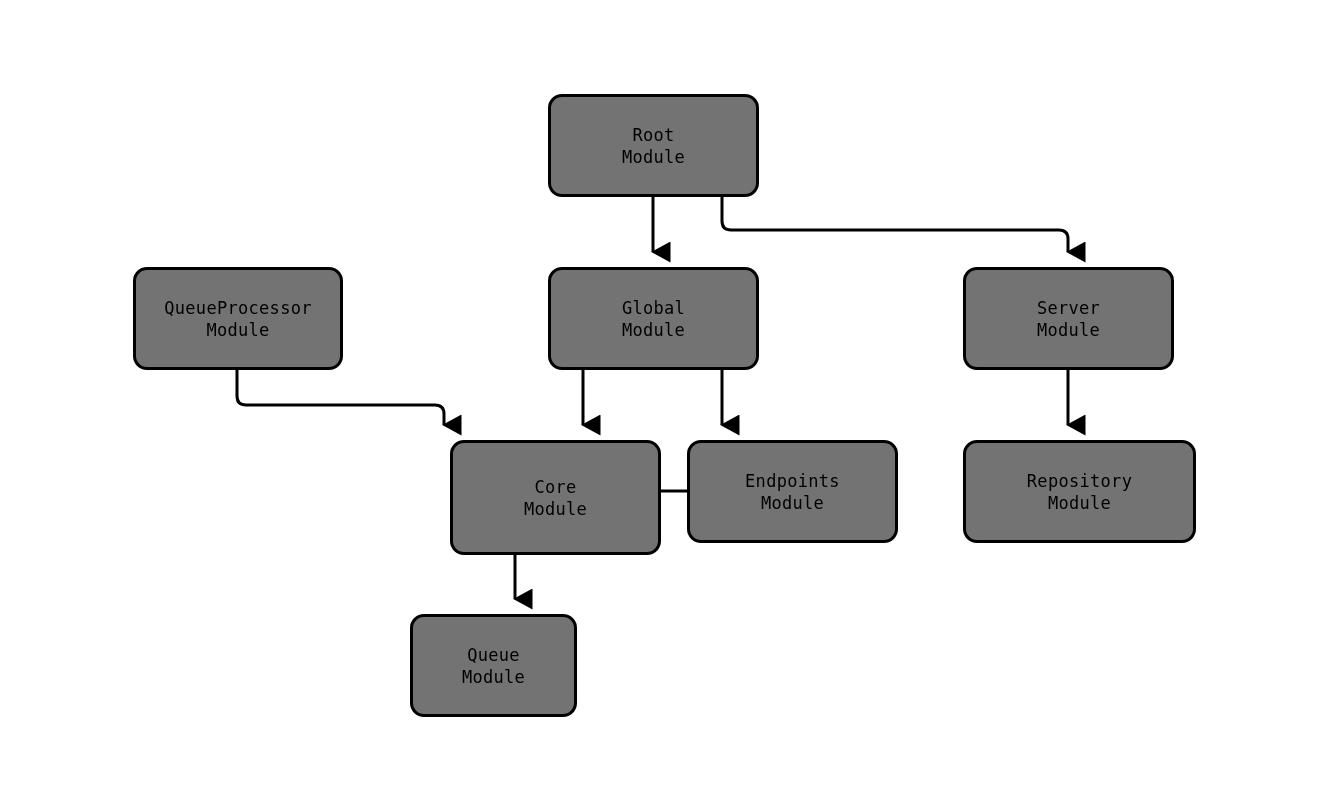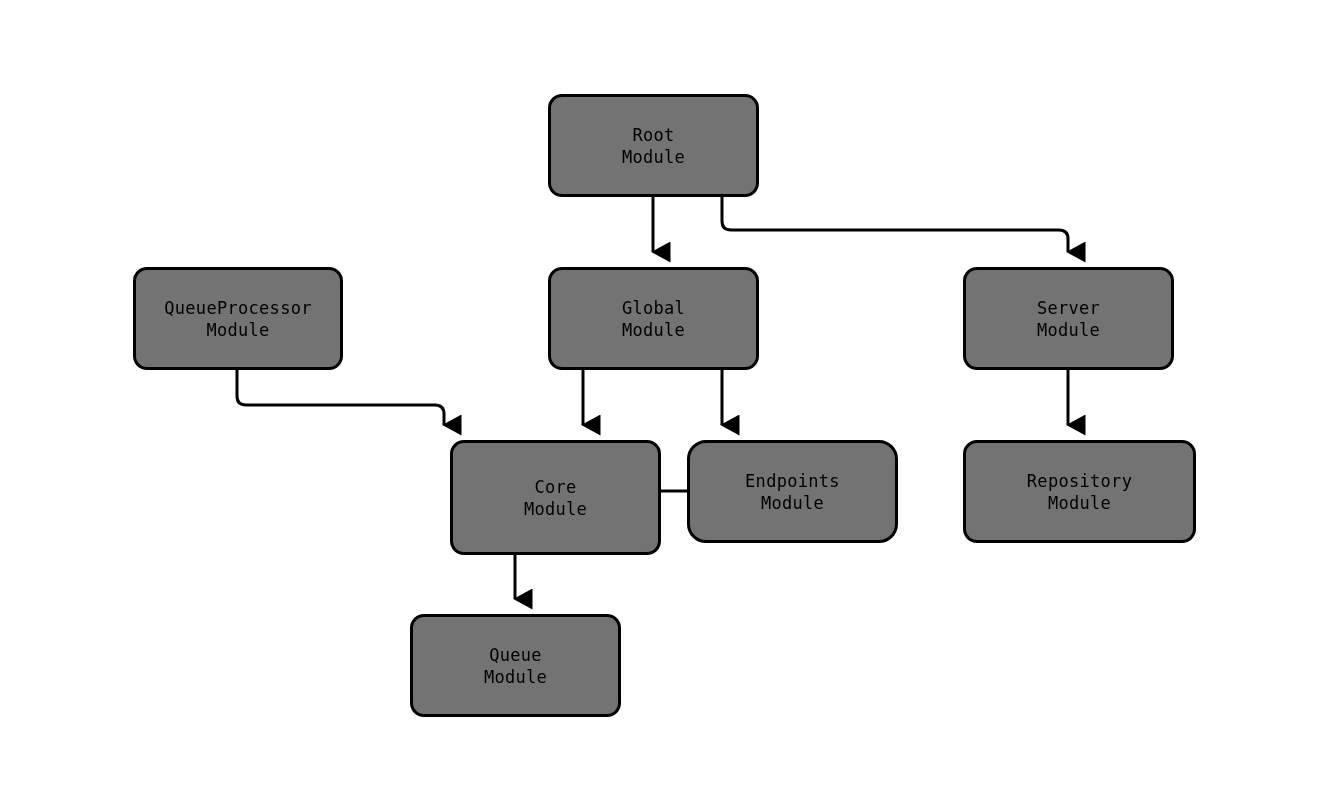--- a/index.html
+++ b/index.html
@@ -90,28 +90,28 @@
   <div class="node" style="left:963px; top:267px; width:211px; height:103px;">
     <div class="node-line">Server</div>
     <div class="node-line">Module</div>
   </div>
 
   <div class="node" style="left:410px; top:440px; width:211px; height:115px;margin-left:40px;">
     <div class="node-line">Core</div>
     <div class="node-line">Module</div>
   </div>
 
-  <div class="node" style="left:687px; top:440px; width:211px; height:103px;border-radius:19px;">
+  <div class="node" style="left:687px; top:440px; width:211px; height:103px;">
     <div class="node-line">Endpoints</div>
     <div class="node-line">Module</div>
   </div>
 
   <div class="node" style="left:963px; top:440px; width:233px; height:103px;">
     <div class="node-line">Repository</div>
     <div class="node-line">Module</div>
   </div>
 
-  <div class="node" style="left:410px; top:614px; width:211px; height:103px;">
+  <div class="node" style="left:410px; top:614px; width:167px; height:103px;">
     <div class="node-line">Queue</div>
     <div class="node-line">Module</div>
   </div>
 
 </div>
 
 </body></html>

